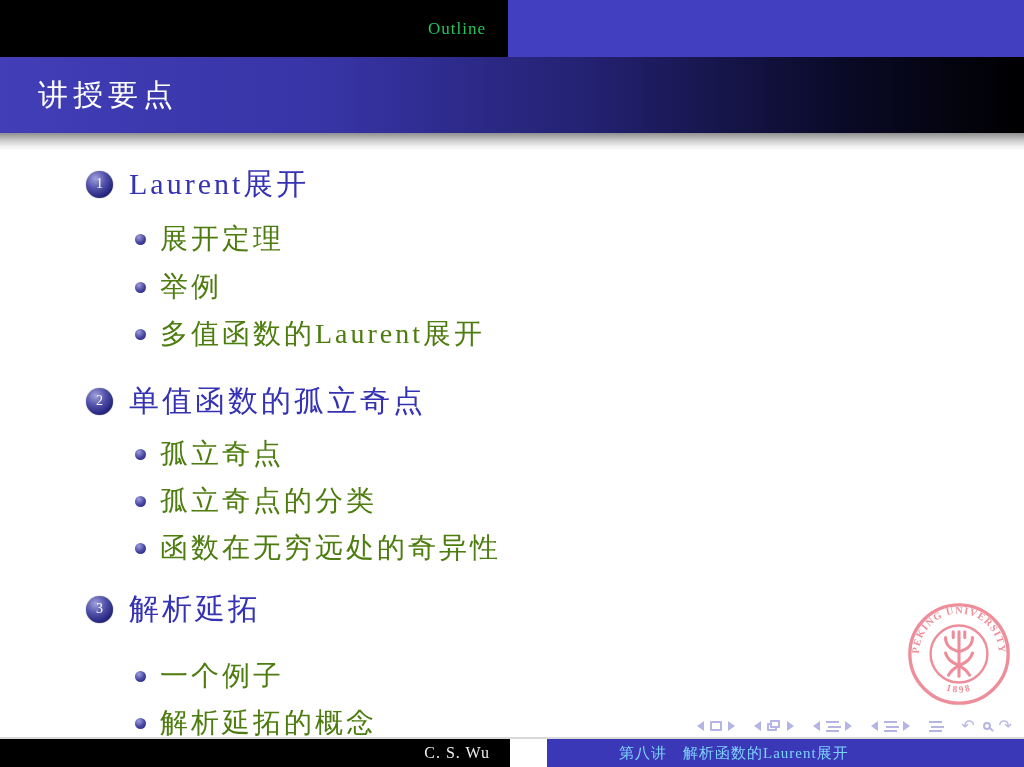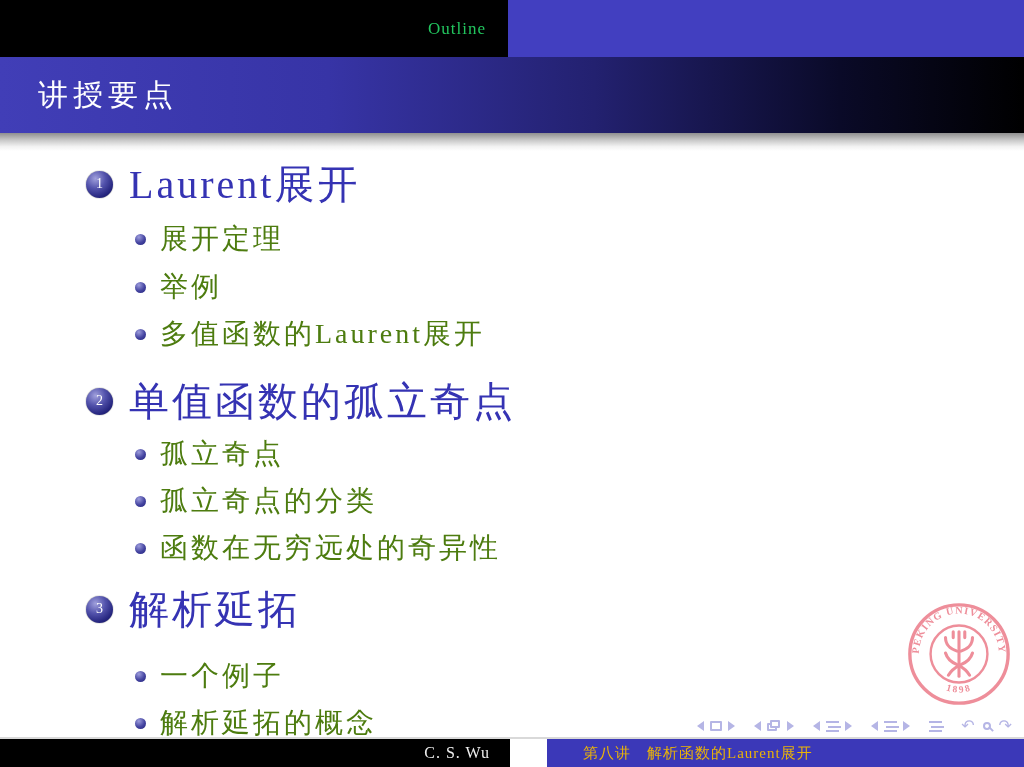--- a/index.html
+++ b/index.html
@@ -30,21 +30,21 @@
   .mt10{margin-top:10px}.mt4{margin-top:4px}.mt3{margin-top:3px}.mt22{margin-top:22px}
   .mt8{margin-top:8px}.mt16{margin-top:16px}.mt5{margin-top:22px}
 
   .ball { width:27px; height:27px; border-radius:50%; flex:0 0 27px;
       background:radial-gradient(circle at 35% 28%, #a0a0dc 0%, #5353ac 38%, #25257e 72%, #141457 100%);
       color:#fff; display:flex; align-items:center; justify-content:center;
       font-size:14px; margin-right:16px; box-shadow:0 0 1px #222; }
   .mini-ball { width:11px; height:11px; border-radius:50%; flex:0 0 11px;
       background:radial-gradient(circle at 35% 28%, #9c9cdc 0%, #4444a0 55%, #22227c 100%);
       margin-right:14px; }
-  .sec-title { color:#3533b3; font-size:40px; letter-spacing:3px; cursor:pointer; }
+  .sec-title { color:#3533b3; font-size:30px; letter-spacing:3px; cursor:pointer; }
   .sub-title { color:#4d7c0f; font-size:28px; letter-spacing:3px; cursor:pointer; }
 
   
   .logo { position:absolute; right:12px; bottom:60px; width:106px; height:106px; }
 
   
   .nav-bar { position:absolute; right:12px; bottom:34px; display:flex; align-items:center;
              gap:7px; color:#b5b5e5; }
   .nav-group { display:flex; align-items:center; gap:6px; margin-left:12px; }
   .tri-l { width:0; height:0; border-top:5px solid transparent; border-bottom:5px solid transparent;
@@ -68,21 +68,21 @@
   .mag::after { content:""; position:absolute; width:6px; height:2px; background:#b5b5e5;
                 transform:rotate(45deg); right:-5px; bottom:-2px; }
 
   
   .footer { position:absolute; bottom:0; left:0; width:100%; height:30px; display:flex;
             border-top:2px solid #d9d9d9;gap:37px; }
   .foot-black { width:510px; background:#000; display:flex; align-items:center;
                 justify-content:flex-end; padding-right:20px; }
   .foot-black span { color:#efefef; font-size:16px; letter-spacing:1px; }
   .foot-blue { flex:1; background:#3b38b8; display:flex; align-items:center; padding-left:36px; }
-  .foot-blue span { color:#eab308; font-size:15px; letter-spacing:1px; }
+  .foot-blue span { color:#7dd3fc; font-size:15px; letter-spacing:1px;margin-left:36px; }
 </style>
 </head>
 <body>
 
 <div class="slide">
 
   <header class="top-bar">
     <div class="top-black">
       <span>Outline</span>
     </div>

